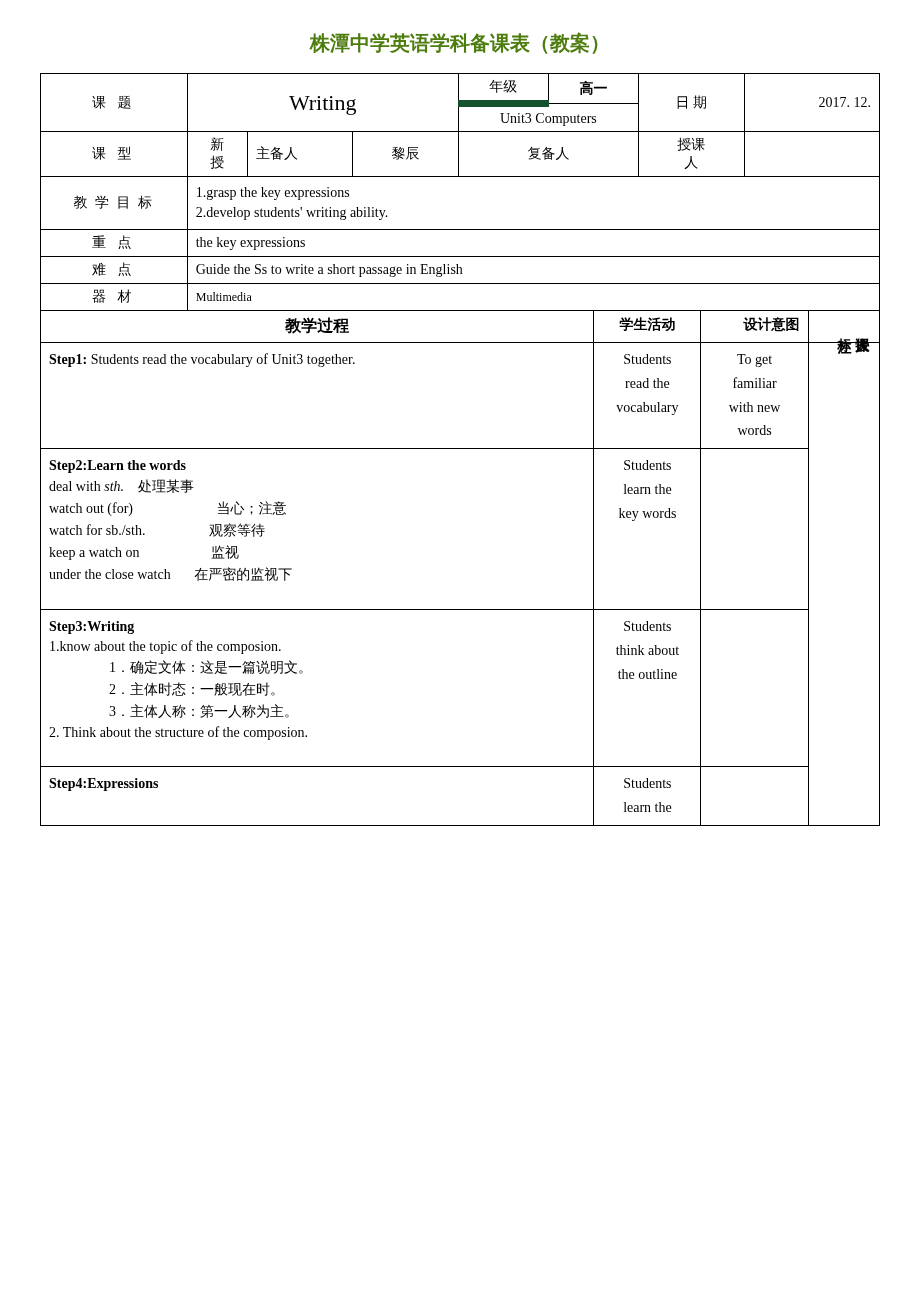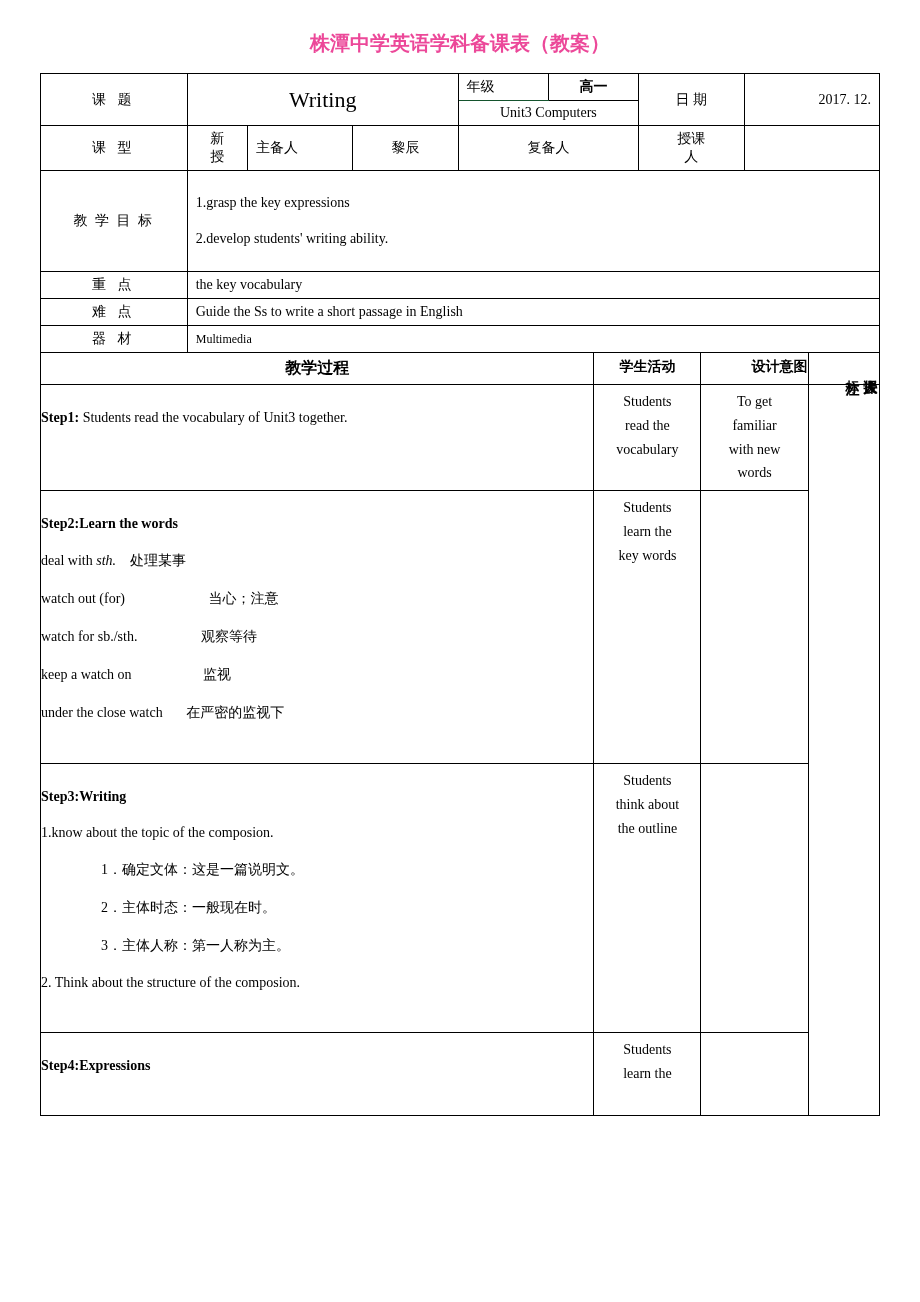--- a/index.html
+++ b/index.html
@@ -6,21 +6,21 @@
     body {
       background: #fff;
       font-family: "SimSun", "宋体", serif;
       font-size: 14px;
       color: #000;
       padding: 30px 40px;
     }
     .page-title {
       text-align: center;
       font-size: 20px;
-      color: #ec4899;
+      color: #4d7c0f;
       font-weight: bold;
       margin-bottom: 16px;
       font-family: "SimHei", "黑体", sans-serif;
     }
     .outer-table {
       width: 100%;
       border-collapse: collapse;
       border: 1.5px solid #000;
     }
     .outer-table td, .outer-table th {
@@ -40,55 +40,55 @@
       font-family: "Times New Roman", serif;
     }
     .main-content-table {
       width: 100%;
       border-collapse: collapse;
       border: 1.5px solid #000;
       margin-top: 0;
     }
     .main-content-table td, .main-content-table th {
       border: 1px solid #000;
-      padding: 5px 0;
+      padding: 5px 8px;
       vertical-align: top;
     }
     .process-cell {
       width: 62%;
     }
     .student-activity-cell {
       width: 12%;
       text-align: center;
     }
     .design-cell {
       width: 12%;
       text-align: center;
     }
     .instructor-note-cell {
       width: 8%;
       text-align: center;
       writing-mode: vertical-rl;
     }
     .step-bold { font-weight: bold; }
-    p { margin: 20px 0; }
+    p { margin: 4px 0; }
     .italic { font-style: italic; }
   </style>
 </head>
 <body>
 
 <div class="page-title">株潭中学英语学科备课表（教案）</div>
 
 <table class="outer-table">
   <tbody>
 
     <tr>
       <td rowspan="2" class="label-cell">课 题</td>
       <td rowspan="2" colspan="3" class="writing-cell">Writing</td>
-      <td style="text-align:left; border-bottom:1px solid #14532d; width:60px;">年级</td>
+      <td style="text-align:center; border-bottom:7px solid #14532d; width:60px;">年级</td>
       <td style="text-align:center; width:60px;font-weight:bold;">高一</td>
       <td rowspan="2" style="text-align:center; width:70px;">日 期</td>
       <td rowspan="2" style="text-align:right; width:90px;">2017. 12.</td>
     </tr>
     <tr>
       <td colspan="2" style="text-align:center;">Unit3 Computers</td>
     </tr>
 
     <tr>
       <td class="label-cell">课 型</td>
@@ -105,21 +105,21 @@
     <tr>
       <td class="label-cell" style="letter-spacing:2px;">教 学 目 标</td>
       <td colspan="7">
         <p>1.grasp the key expressions</p>
         <p>2.develop students' writing ability.</p>
       </td>
     </tr>
 
     <tr>
       <td class="label-cell" style="letter-spacing:4px;">重 点</td>
-      <td colspan="7">the key vocabulary</td>
+      <td colspan="7">the key expressions</td>
     </tr>
 
     <tr>
       <td class="label-cell" style="letter-spacing:4px;">难 点</td>
       <td colspan="7">Guide the Ss to write a short passage in English</td>
     </tr>
 
     <tr>
       <td class="label-cell" style="letter-spacing:4px;">器 材</td>
       <td colspan="7" style="font-size:12px;">Multimedia</td>

